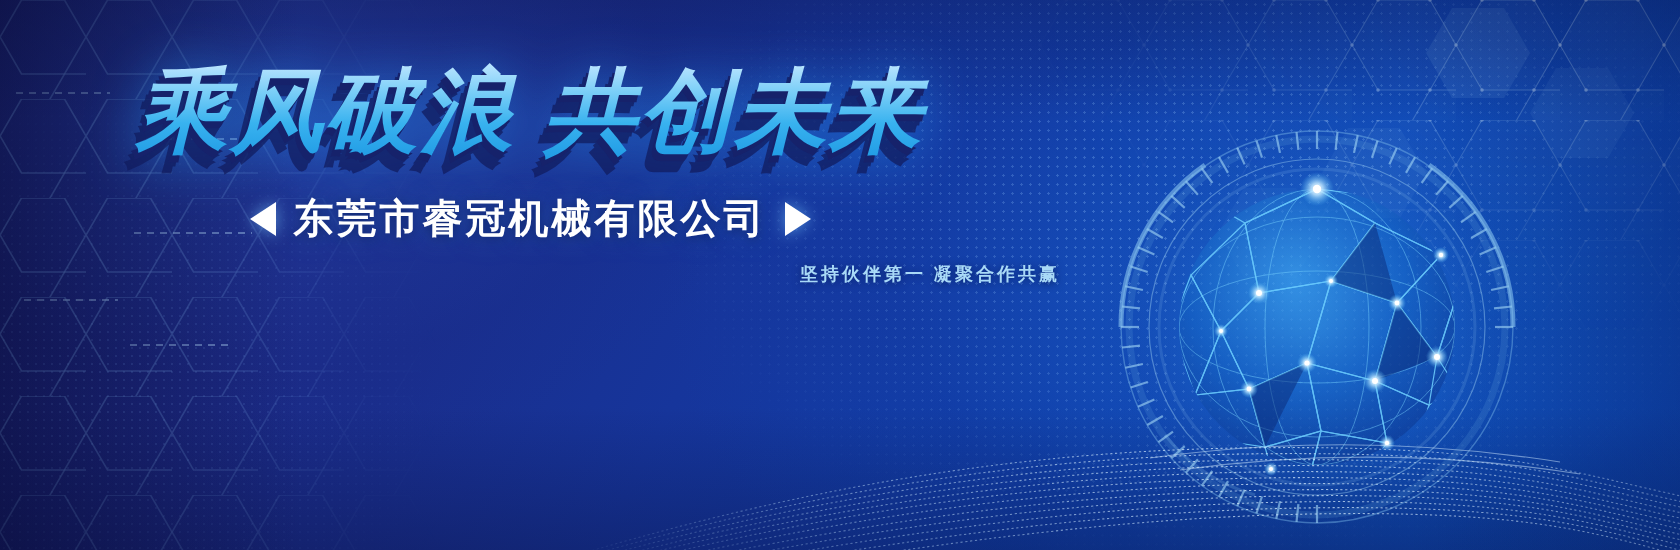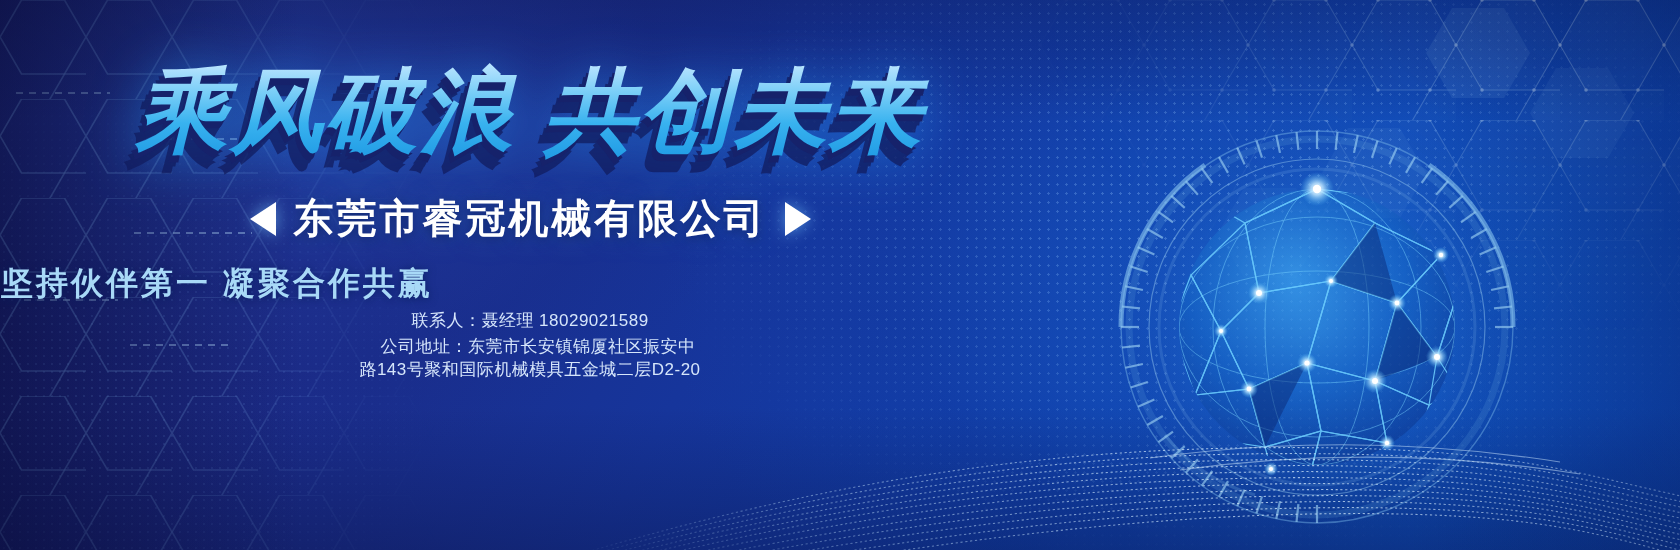--- a/index.html
+++ b/index.html
@@ -98,23 +98,23 @@
     font-size:40px;
     font-weight:bold;
     color:#ffffff;
     letter-spacing:3px;
     white-space:nowrap;
     text-shadow:0 2px 12px rgba(10,30,95,0.85), 0 0 28px rgba(90,180,255,0.35);
   }
 
   .slogan {
     position:absolute;
-    left:1px; right:0; top:262px;
-    text-align:left;
-    font-size:32px;
+    left:16px; right:0; top:262px;
+    text-align:right;
+    font-size:18px;
     font-weight:bold;
     letter-spacing:3px;
     color:#a8d9f7;
     white-space:nowrap;
     text-shadow:0 1px 8px rgba(8,28,90,0.8);
   }
 
   .contact {
     position:absolute;
     left:0; right:0; top:310px;
@@ -414,21 +414,15 @@
     <div class="headline">乘风破浪 共创未来</div>
 
     <div class="company-row">
       <span class="tri tri-left"></span>
       <span class="company-name">东莞市睿冠机械有限公司</span>
       <span class="tri tri-right"></span>
     </div>
 
     <div class="slogan">坚持伙伴第一 凝聚合作共赢</div>
 
-    <div class="contact">
-      <div class="line">联系人：聂经理 18029021589</div>
-      <div class="addr-wrap">
-        <span class="addr" style="display:inline;">公司地址：</span><span>东莞市长安镇锦厦社区振安中路143号聚和国际机械模具五金城二层D2-20</span>
-      </div>
-    </div>
 
   </div>
 </div>
 
 </body></html>

